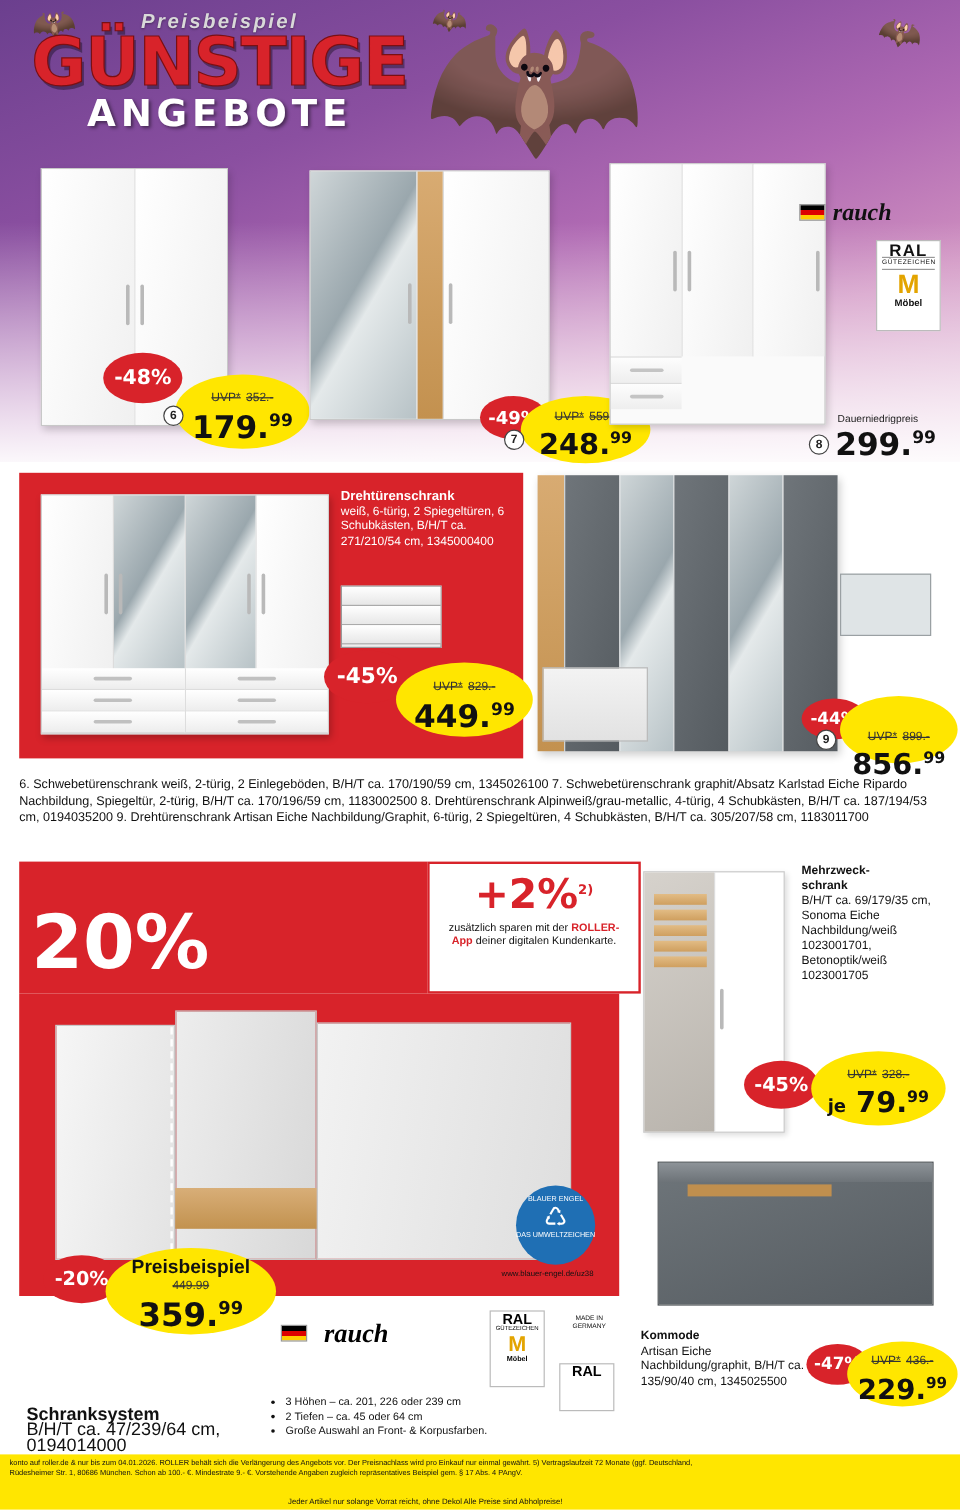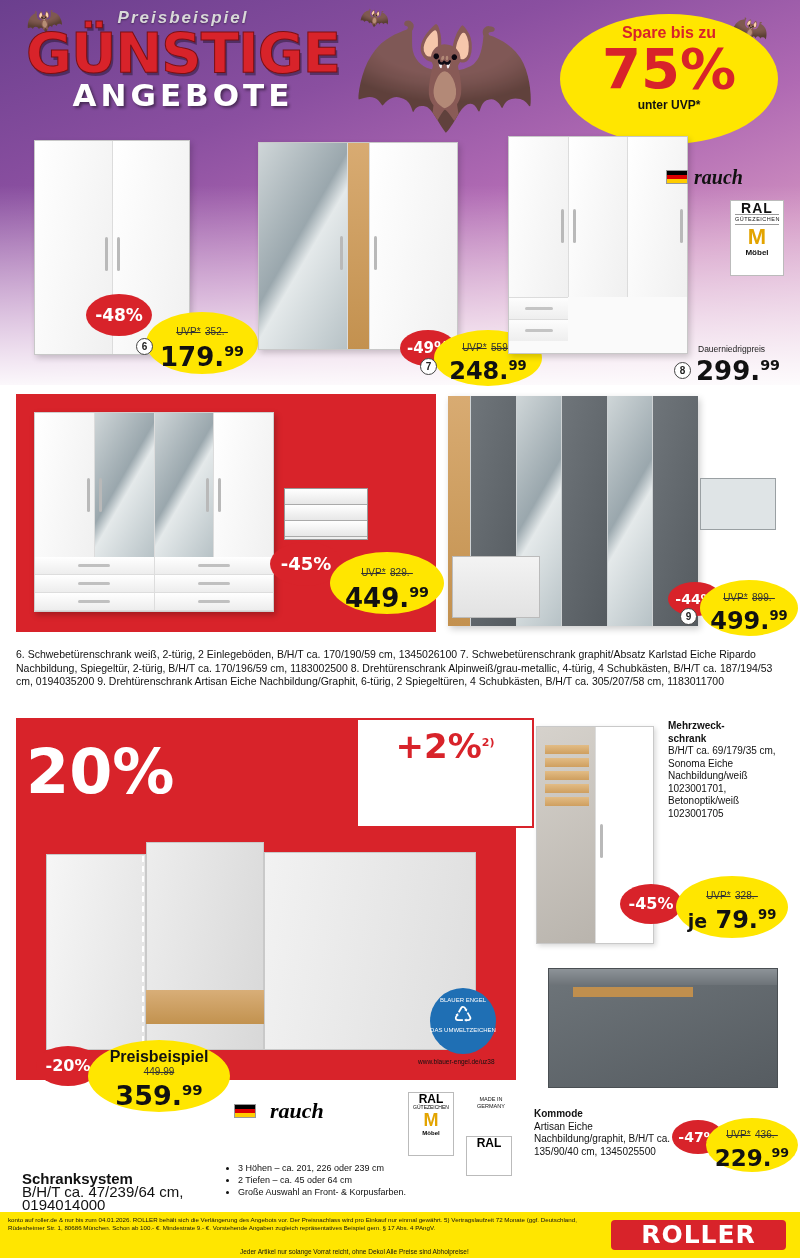--- a/index.html
+++ b/index.html
@@ -145,21 +145,21 @@
   .bigwr .seg{ flex:1; border-right:1px solid #cfd3d5;}
   .bigwr .seg:last-child{ border-right:none;}
   .detail-win{ position:absolute; left:700px; top:478px; width:76px; height:52px;
      background:#dfe4e6; border:1px solid #9aa0a3;}
 
   
   .descblock{ position:absolute; left:16px; top:648px; width:770px; font-size:10.5px; line-height:13.6px; color:#111;}
 
   
   .promo20{ position:absolute; left:16px; top:718px; width:340px; height:110px; background:#d8232a; color:#fff;}
-  .promo20 .big{ position:absolute; left:10px; top:24px; font-size:62px; font-weight:900; line-height:60px;
+  .promo20 .big{ position:absolute; left:10px; top:38px; font-size:62px; font-weight:900; line-height:60px;
      font-family:"DejaVu Sans", sans-serif;}
   .promo20 .sub{ position:absolute; left:205px; top:22px; font-size:19px; font-weight:bold; line-height:22px;}
   .promo2{ position:absolute; left:356px; top:718px; width:178px; height:110px; background:#fff; border:2px solid #d8232a;}
   .promo2 .p2big{ text-align:center; font-size:34px; font-weight:900; color:#d8232a; margin-top:6px;
      font-family:"DejaVu Sans", sans-serif;}
   .promo2 .p2big sup{ font-size:11px; vertical-align:super;}
   .promo2 .p2txt{ font-size:9px; text-align:center; line-height:11px; color:#111; padding:2px 8px;}
   .rollerapp{ color:#d8232a; font-weight:900;}
 
   
@@ -228,25 +228,20 @@
     <div class="bat b3">🦇</div>
     <div class="bat-big">🦇</div>
 
     <div class="headline-wrap">
       <div class="head-erschreckend">Preisbeispiel</div>
       <div class="head-guenstige">GÜNSTIGE</div>
       <div class="head-angebote">ANGEBOTE</div>
     </div>
 
 
-    <div class="spare-badge">
-      <div class="l1">Spare bis zu</div>
-      <div class="l2">75%</div>
-      <div class="l3">unter UVP*</div>
-    </div>
   </div>
 
   <div class="wr w1">
     <div class="cab">
       <div class="door">
           <span class="handle"></span>
         </div>
       <div class="door">
           <span class="handle l"></span>
         </div>
@@ -345,20 +340,24 @@
             <div class="d"></div>
             <div class="d"></div>
           </div>
         <div class="col">
             <div class="d"></div>
             <div class="d"></div>
             <div class="d"></div>
           </div>
       </div>
     </div>
+    <div class="red-txt">
+      <div class="t1">Drehtürenschrank</div>
+      <div>weiß, 6-türig, 2 Spiegeltüren, 6 Schubkästen, B/H/T ca. 271/210/54 cm, 1345000400</div>
+    </div>
     <div class="mini-shelf">
       <div class="ms-row"></div>
         <div class="ms-row"></div>
         <div class="ms-row"></div>
     </div>
   </div>
   <div class="pct" style="left:270px; top:542px; width:72px; height:44px; font-size:18px; line-height:44px;">-45%</div>
   <div class="yellowtag" style="left:330px; top:552px; width:114px; height:62px;">
     <div style="margin-top:10px;">
       <span class="uvp">UVP*</span>
@@ -374,38 +373,43 @@
     <div class="seg graphdoor"></div>
     <div class="seg mirrordoor"></div>
     <div class="seg graphdoor"></div>
     <div class="seg mirrordoor"></div>
     <div class="seg graphdoor"></div>
   </div>
   <div class="whitebox" style="left:452px; top:556px; width:88px; height:62px; background:linear-gradient(180deg,#f3f3f3,#e2e2e2); border:1px solid #bbb;"></div>
   <div class="detail-win"></div>
   <div class="pct" style="left:668px; top:582px; width:54px; height:34px; font-size:14px; line-height:34px;">-44%</div>
   <div class="yellowtag" style="left:700px; top:580px; width:98px; height:56px;">
-    <div style="margin-top:7px;">
+    <div style="margin-top:24px;">
       <span class="uvp">UVP*</span>
       <span class="uvp">899.-</span>
     </div>
     <div class="price" style="font-size:24px; line-height:22px;">
-      <span>499.</span><sup>99</sup>
+      <span>856.</span><sup>99</sup>
     </div>
   </div>
   <div class="numcircle" style="left:680px; top:608px;">9</div>
 
   <div class="descblock">6. Schwebetürenschrank weiß, 2-türig, 2 Einlegeböden, B/H/T ca. 170/190/59 cm, 1345026100  7. Schwebetürenschrank graphit/Absatz Karlstad Eiche Ripardo Nachbildung, Spiegeltür, 2-türig, B/H/T ca. 170/196/59 cm, 1183002500  8. Drehtürenschrank Alpinweiß/grau-metallic, 4-türig, 4 Schubkästen, B/H/T ca. 187/194/53 cm, 0194035200  9. Drehtürenschrank Artisan Eiche Nachbildung/Graphit, 6-türig, 2 Spiegeltüren, 4 Schubkästen, B/H/T ca. 305/207/58 cm, 1183011700</div>
 
   <div class="promo20">
     <div class="big">20%</div>
   </div>
   <div class="promo2">
     <div class="p2big">
       <span>+2%</span><sup>2)</sup>
+    </div>
+    <div class="p2txt">
+      <span>zusätzlich sparen mit der</span>
+      <span class="rollerapp">ROLLER-App</span>
+      <span>deiner digitalen Kundenkarte.</span>
     </div>
   </div>
 
   <div class="cornerphoto">
     <div class="corner-ill">
       <div class="ci-left"></div>
       <div class="ci-mid"></div>
       <div class="ci-wood"></div>
       <div class="ci-right"></div>
       <div class="dashline"></div>
@@ -470,21 +474,21 @@
     <div class="t1">schrank</div>
     <div>B/H/T ca. 69/179/35 cm, Sonoma Eiche Nachbildung/weiß 1023001701, Betonoptik/weiß 1023001705</div>
   </div>
   <div class="pct" style="left:620px; top:884px; width:62px; height:40px; font-size:16px; line-height:40px;">-45%</div>
   <div class="yellowtag" style="left:676px; top:876px; width:112px; height:62px;">
     <div style="margin-top:9px;">
       <span class="uvp">UVP*</span>
       <span class="uvp">328.-</span>
     </div>
     <div class="price" style="font-size:24px; line-height:23px;">
-      <span style="font-size:19px;">je</span>
+      <span style="font-size:15px;">je</span>
       <span>79.</span><sup>99</sup>
     </div>
   </div>
 
   <div class="kommode">
     <div class="kom-top"></div>
     <div class="kom-wood"></div>
   </div>
   <div class="kom-txt">
     <div class="t1">Kommode</div>
@@ -497,16 +501,15 @@
       <span class="uvp">436.-</span>
     </div>
     <div class="price" style="font-size:23px; line-height:22px;">
       <span>229.</span><sup>99</sup>
     </div>
   </div>
 
   <div class="footer">
     <div class="ft">konto auf roller.de &amp; nur bis zum 04.01.2026. ROLLER behält sich die Verlängerung des Angebots vor. Der Preisnachlass wird pro Einkauf nur einmal gewährt. 5) Vertragslaufzeit 72 Monate (ggf. Deutschland, Rüdesheimer Str. 1, 80686 München. Schon ab 100.- €. Mindestrate 9.- €. Vorstehende Angaben zugleich repräsentatives Beispiel gem. § 17 Abs. 4 PAngV.</div>
     <div class="ft2">Jeder Artikel nur solange Vorrat reicht, ohne Dekol Alle Preise sind Abholpreise!</div>
-    <div class="roller-logo">ROLLER</div>
   </div>
 
 </div>
 
 </body></html>

